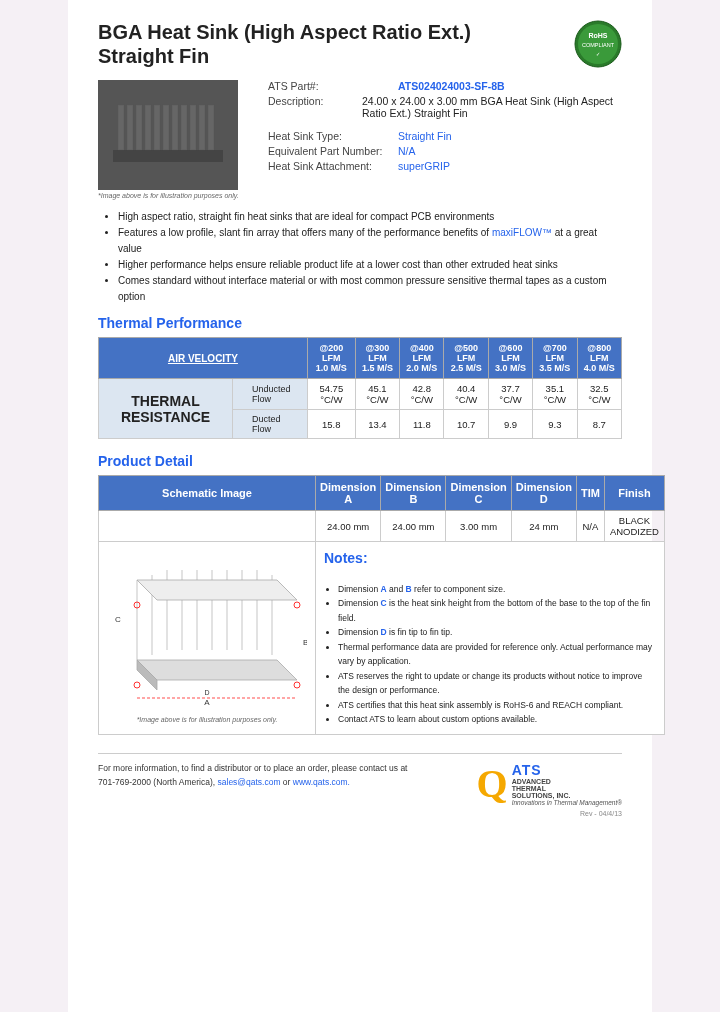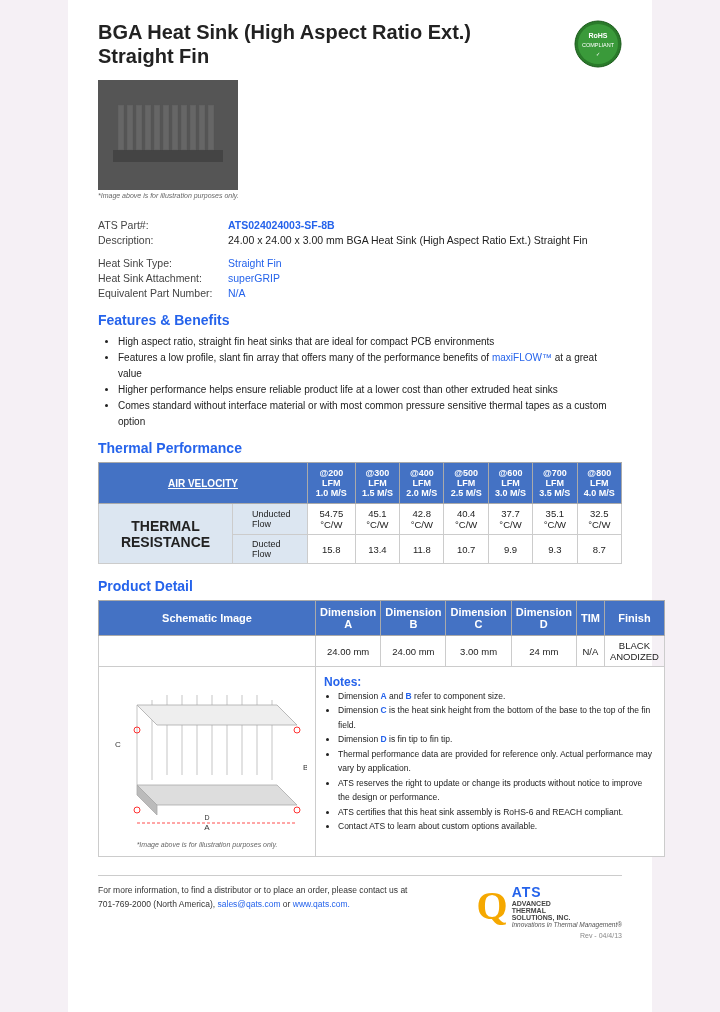--- a/index.html
+++ b/index.html
@@ -32,21 +32,20 @@
       font-weight: bold;
       color: #222;
       line-height: 1.2;
     }
 
     
     .product-info {
       display: flex;
       gap: 20px;
       margin-bottom: 10px;
-      flex-direction: column;
     }
     .product-image-box {
       width: 150px;
       flex-shrink: 0;
     }
     .product-image-placeholder {
       width: 140px;
       height: 110px;
       background: #555;
       display: flex;
@@ -192,22 +191,22 @@
       padding: 8px;
     }
 
     .schematic-img {
       width: 200px;
       height: 160px;
     }
 
     .notes-title {
       font-weight: bold;
-      font-size: 12px;
-      margin-bottom: 0;
+      font-size: 14px;
+      margin-bottom: 16px;
       color: #2563eb;
     }
     .notes-list {
       list-style: disc;
       padding-left: 14px;
       font-size: 8.5px;
       line-height: 1.7;
       color: #222;
     }
     .notes-list .hi {
@@ -354,31 +353,30 @@
       <div class="spec-row">
         <span class="spec-label">Description:</span>
         <span class="spec-value">24.00 x 24.00 x 3.00 mm  BGA Heat Sink (High Aspect Ratio Ext.) Straight Fin</span>
       </div>
       <div class="spec-divider"></div>
       <div class="spec-row">
         <span class="spec-label">Heat Sink Type:</span>
         <span class="spec-value link-small">Straight Fin</span>
       </div>
       <div class="spec-row">
+        <span class="spec-label">Equivalent Part Number:</span>
+        <span class="spec-value link-small">N/A</span>
+      </div>
+      <div class="spec-row">
         <span class="spec-label">Heat Sink Attachment:</span>
         <span class="spec-value link-small">superGRIP</span>
       </div>
-      <div class="spec-row">
-        <span class="spec-label">Equivalent Part Number:</span>
-        <span class="spec-value link-small">N/A</span>
-      </div>
     </div>
   </div>
 
-  <div class="section-header">Features &amp; Benefits</div>
   <ul class="features-list">
     <li><span>High aspect ratio, straight fin heat sinks that are ideal for compact PCB environments</span></li>
     <li>Features a low profile, slant fin array that offers many of the performance benefits of <span class="highlight">maxiFLOW™</span> at a great value</li>
     <li><span>Higher performance helps ensure reliable product life at a lower cost than other extruded heat sinks</span></li>
     <li><span>Comes standard without interface material or with most common pressure sensitive thermal tapes as a custom option</span></li>
   </ul>
 
   <div class="section-header">Thermal Performance</div>
   <table class="thermal-table">
     <thead>

